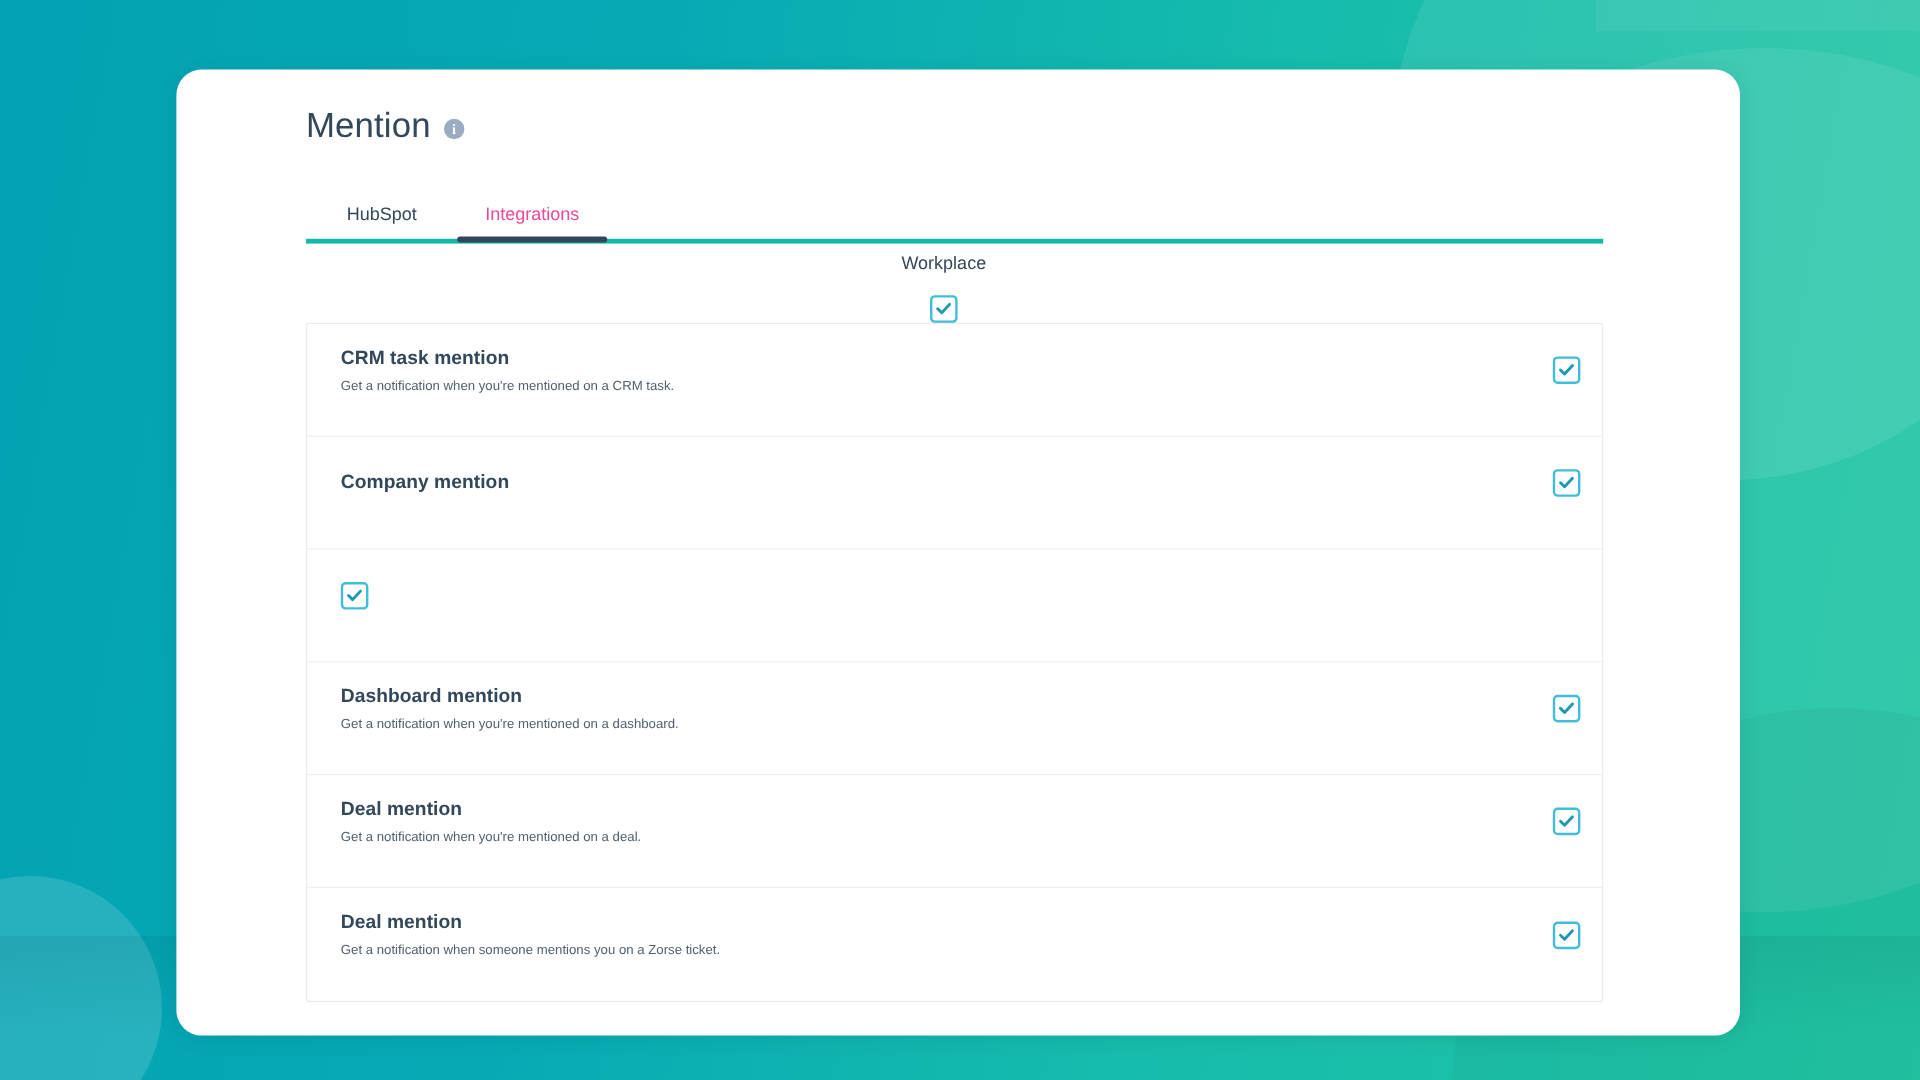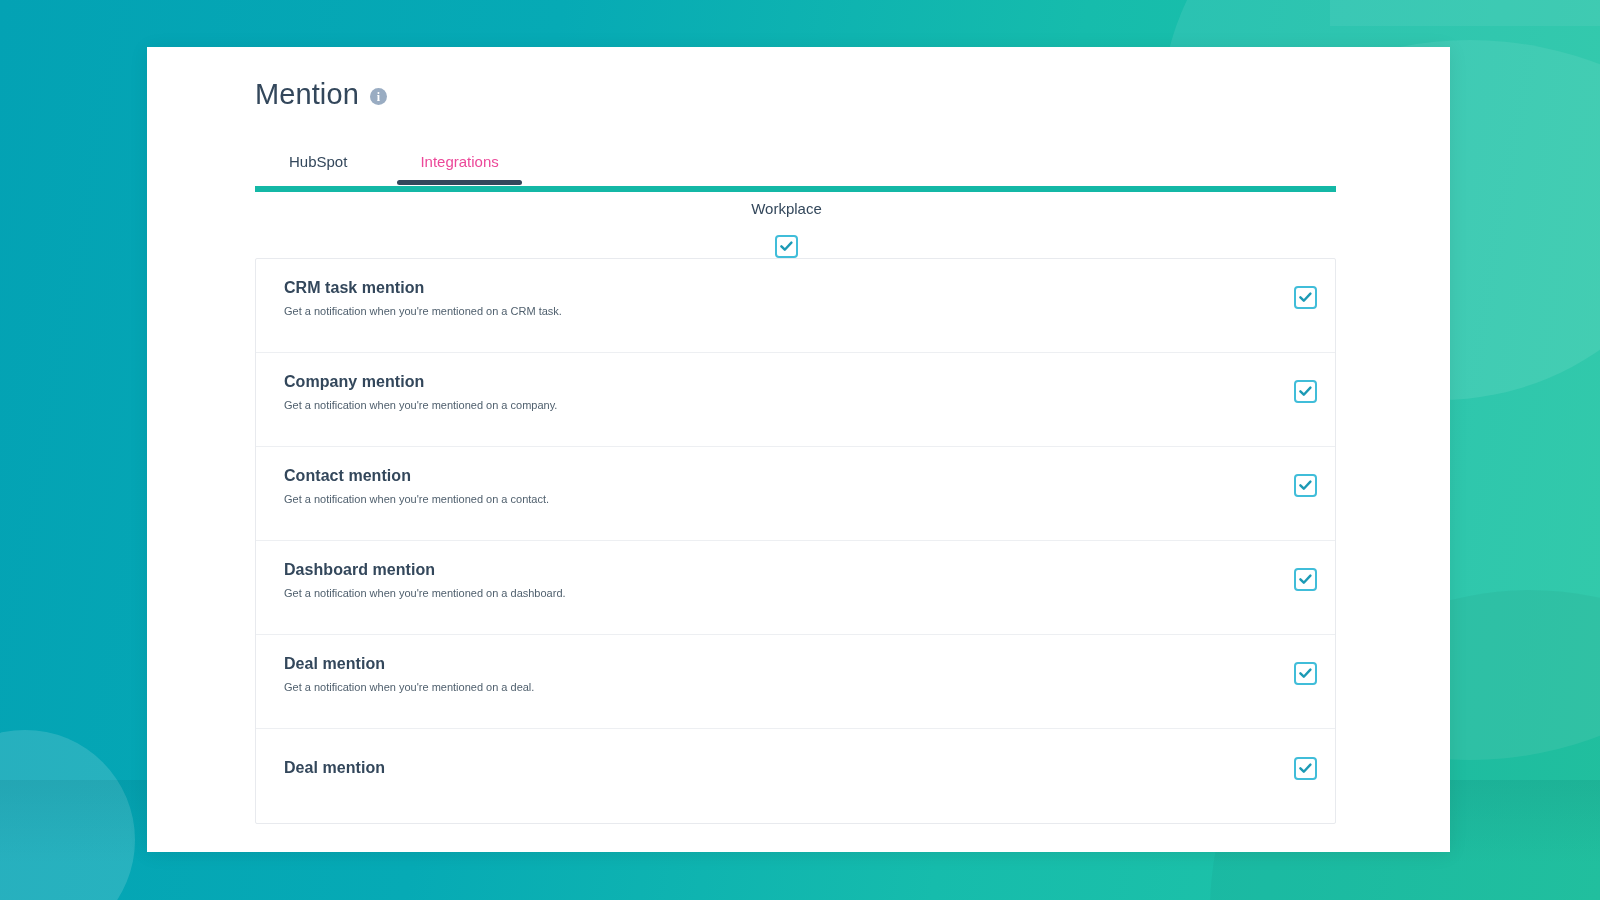--- a/index.html
+++ b/index.html
@@ -47,24 +47,25 @@
   }
   .band-tr-square {
     position: absolute;
     right: 0; top: 0; width: 270px; height: 26px;
     background: rgba(255,255,255,0.06);
   }
 
   
   .card {
     position: absolute;
-    left: 147px; top: 47px;
+    left: 147px; top: 58px;
     width: 1303px; height: 805px;
     background: #ffffff;
     box-shadow: 0 2px 18px rgba(0,0,0,0.08);
+    border-radius: 21px;
   }
 
   .card-inner {
     padding: 26px 0 0 108px;
   }
 
   
   .title-row {
     display: flex;
     align-items: center;
@@ -89,24 +90,24 @@
     align-items: center;
     justify-content: center;
     line-height: 1;
     margin-top: 5px;
   }
 
   
   .tabs {
     margin-top: 33px;
     width: 1081px;
-    border-bottom: 6px solid #14b8a6;
-    display: flex;
-    align-items: center;
-    gap: 16px;
+    border-bottom: 4px solid #14b8a6;
+    display: flex;
+    align-items: flex-end;
+    gap: 0;
     height: 44px;
   }
   .tab {
     font-size: 15px;
     color: #33475B;
     padding: 0 23px 12px 23px;
     position: relative;
     cursor: pointer;
     white-space: nowrap;
   }
@@ -227,34 +228,29 @@
         <span class="checkbox">
           <svg width="13" height="11" viewBox="0 0 13 11">
             <path d="M1.4 5.3 L4.8 8.7 L11.4 1.6" fill="none" stroke="#1C9AB5" stroke-width="2.4" stroke-linecap="round" stroke-linejoin="round"></path>
           </svg>
         </span>
       </div>
 
       <div class="row">
         <div class="row-text">
           <div class="row-title">Company mention</div>
-          <div class="row-desc">Get a notification when you're mentioned on a company.</div>
-        </div>
-        <span class="checkbox">
-          <svg width="13" height="11" viewBox="0 0 13 11">
-            <path d="M1.4 5.3 L4.8 8.7 L11.4 1.6" fill="none" stroke="#1C9AB5" stroke-width="2.4" stroke-linecap="round" stroke-linejoin="round"></path>
-          </svg>
-        </span>
-      </div>
-
-      <div class="row">
-        <div class="row-text">
-          <div class="row-title">Contact mention</div>
-          <div class="row-desc">Get a notification when you're mentioned on a contact.</div>
-        </div>
+        </div>
+        <span class="checkbox">
+          <svg width="13" height="11" viewBox="0 0 13 11">
+            <path d="M1.4 5.3 L4.8 8.7 L11.4 1.6" fill="none" stroke="#1C9AB5" stroke-width="2.4" stroke-linecap="round" stroke-linejoin="round"></path>
+          </svg>
+        </span>
+      </div>
+
+      <div class="row">
         <span class="checkbox">
           <svg width="13" height="11" viewBox="0 0 13 11">
             <path d="M1.4 5.3 L4.8 8.7 L11.4 1.6" fill="none" stroke="#1C9AB5" stroke-width="2.4" stroke-linecap="round" stroke-linejoin="round"></path>
           </svg>
         </span>
       </div>
 
       <div class="row">
         <div class="row-text">
           <div class="row-title">Dashboard mention</div>
@@ -275,20 +271,21 @@
         <span class="checkbox">
           <svg width="13" height="11" viewBox="0 0 13 11">
             <path d="M1.4 5.3 L4.8 8.7 L11.4 1.6" fill="none" stroke="#1C9AB5" stroke-width="2.4" stroke-linecap="round" stroke-linejoin="round"></path>
           </svg>
         </span>
       </div>
 
       <div class="row">
         <div class="row-text">
           <div class="row-title">Deal mention</div>
+          <div class="row-desc">Get a notification when someone mentions you on a Zorse ticket.</div>
         </div>
         <span class="checkbox">
           <svg width="13" height="11" viewBox="0 0 13 11">
             <path d="M1.4 5.3 L4.8 8.7 L11.4 1.6" fill="none" stroke="#1C9AB5" stroke-width="2.4" stroke-linecap="round" stroke-linejoin="round"></path>
           </svg>
         </span>
       </div>
 
     </div>
   </div>

